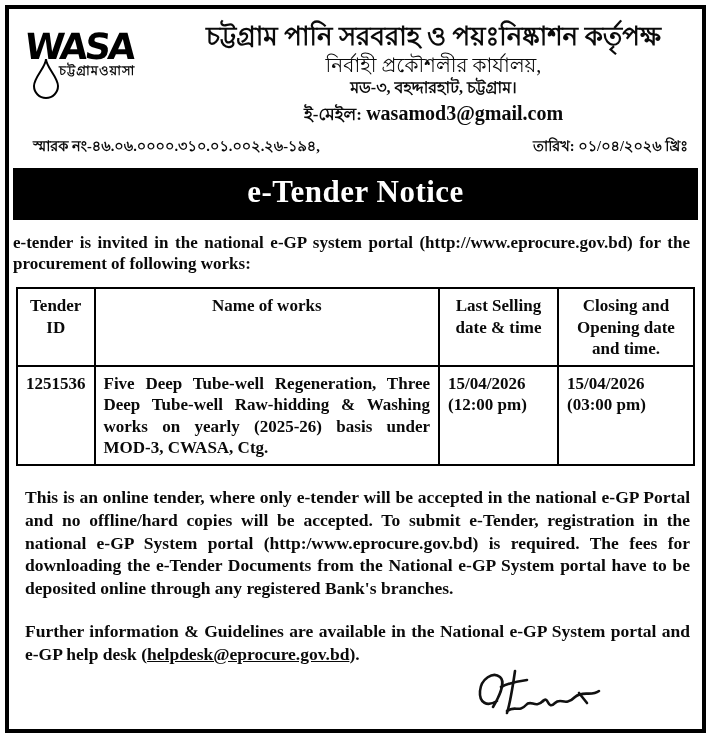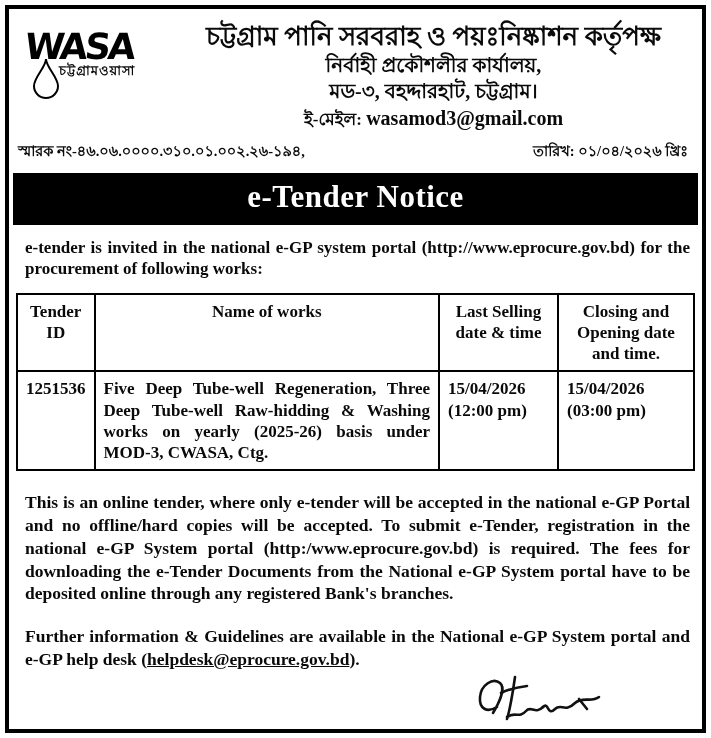--- a/index.html
+++ b/index.html
@@ -21,40 +21,40 @@
     letter-spacing:-3px; transform:skewX(-6deg); display:inline-block;
     line-height:0.9; color:#000;
   }
   .logo-drop { position:absolute; left:6px; top:40px; }
   .logo-subtext {
     font-size:13px; font-weight:bold; margin-left:34px; margin-top:-2px;
     letter-spacing:1px;
   }
   .header-center { flex:1; text-align:center; padding-top:4px; }
   .org-name { font-size:26px; font-weight:bold; line-height:1.2; }
-  .office-line { font-size:20px; font-weight:bold; line-height:1.3; }
-  .addr-line { font-size:20px; font-weight:bold; line-height:1.3; }
+  .office-line { font-size:20px; font-weight:normal; line-height:1.3; }
+  .addr-line { font-size:16px; font-weight:bold; line-height:1.3; }
   .email-line { font-size:17px; font-weight:bold; line-height:1.4; }
   .email-value { font-size:20px; font-weight:bold; }
 
   
   .memo-row {
     display:flex; justify-content:space-between; align-items:center;
-    padding:8px 14px 4px 9px; font-size:14.5px; font-weight:bold;
+    padding:8px 14px 4px 24px; font-size:14.5px; font-weight:bold;
   }
 
   
   .banner {
     color:#fff; text-align:center; margin:5px 4px 0 4px;
     padding:6px 0 10px; font-size:31px; font-weight:bold; letter-spacing:0.5px;
   }
 
   
   .intro {
-    padding:12px 12px 0 16px; font-weight:bold; font-size:17px;
+    padding:12px 12px 0 4px; font-weight:bold; font-size:17px;
     text-align:justify; line-height:1.25;
   }
   .para {
     padding:20px 12px 0 16px; font-weight:bold; font-size:17.5px;
     text-align:justify; line-height:1.3;
   }
   .u { text-decoration:underline; }
 
   
   table {

